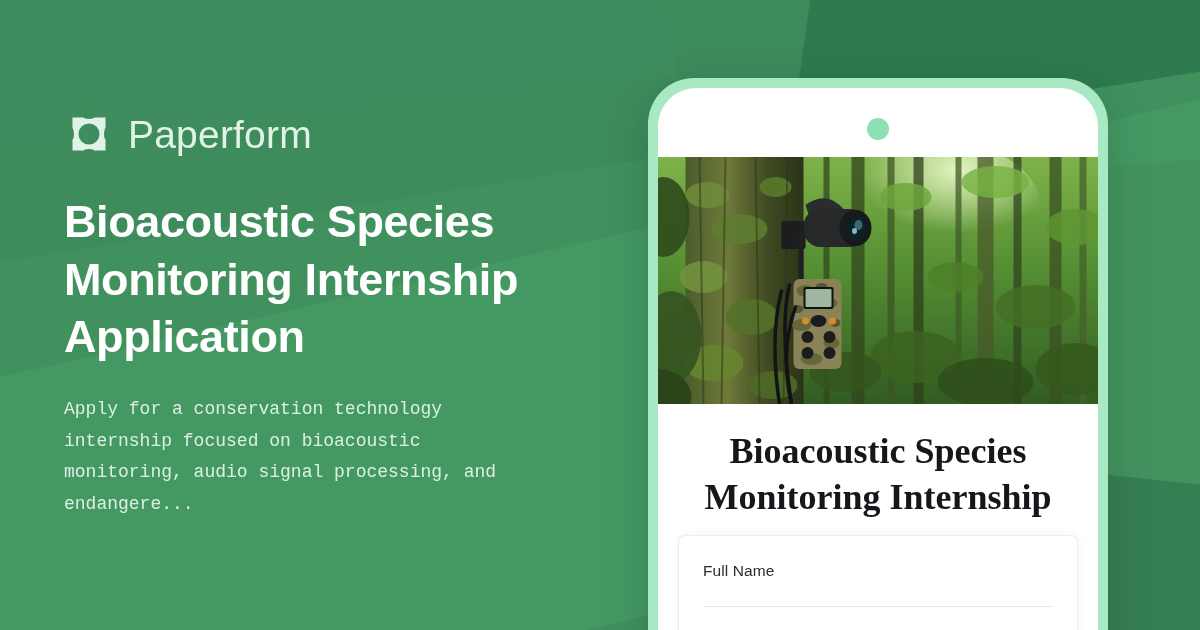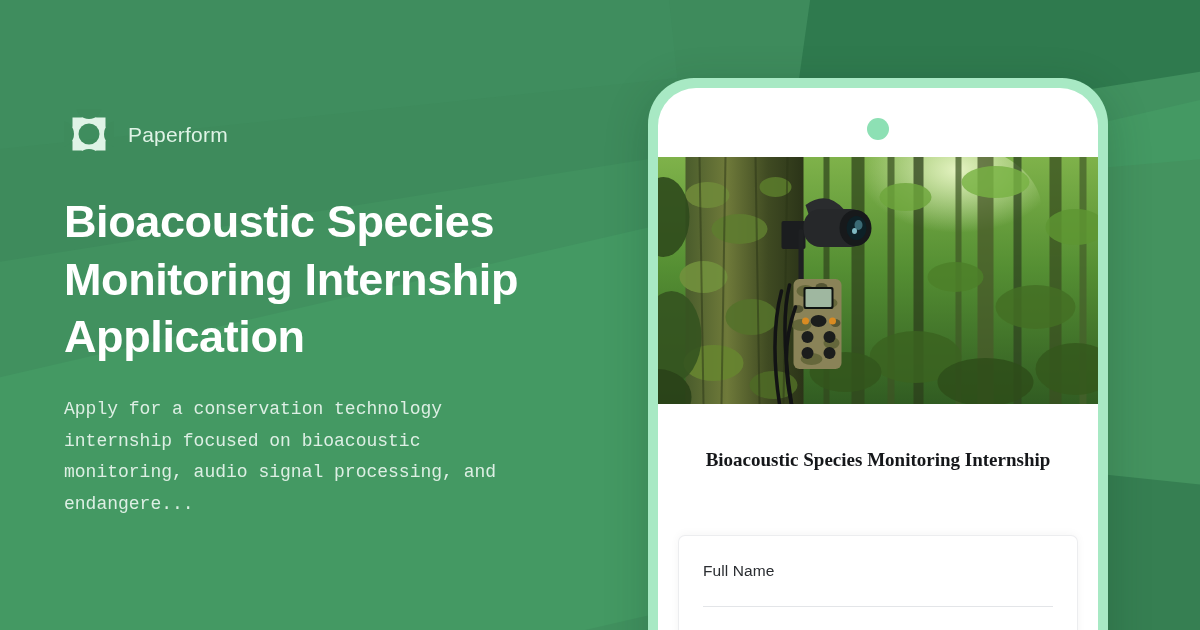--- a/index.html
+++ b/index.html
@@ -51,21 +51,21 @@
   
   .left-col {
     position:absolute; left:64px; top:0; width:580px; height:630px;
     display:flex; flex-direction:column; justify-content:center;
     z-index:5;
   }
 
   .brand { display:flex; align-items:center; gap:14px; margin-bottom:34px; }
   .brand-mark { width:50px; height:50px; flex:0 0 50px; display:block; }
   .brand-name {
-    font-size:21px; font-weight:400; color:#DFF3E6;
+    font-size:39px; font-weight:400; color:#DFF3E6;
     letter-spacing:0.2px; line-height:1;
   }
 
   .headline {
     font-size:45px; line-height:1.28; font-weight:700;
     color:#FFFFFF; letter-spacing:-0.4px; max-width:540px;
     margin-bottom:28px;
   }
 
   .subline {
@@ -95,23 +95,23 @@
     width:22px; height:22px; border-radius:50%;
     background:#8DE0B4;
   }
   .hero-img {
     position:absolute; top:69px; left:0; right:0; height:247px;
     overflow:hidden; background:#2c4a22;
   }
   .hero-img svg { display:block; width:100%; height:100%; }
 
   .form-title {
-    position:absolute; top:360px; left:30px; right:30px;
+    position:absolute; top:340px; left:30px; right:30px;
     font-family:"Liberation Serif", serif;
-    font-weight:700; font-size:19px; line-height:1.28;
+    font-weight:700; font-size:36px; line-height:1.28;
     text-align:center; color:#15171A;
   }
 
   .form-card {
     position:absolute; left:20px; right:20px; top:447px; bottom:0;
     background:#FFFFFF;
     border:1px solid #ECEDEF;
     border-bottom:none;
     border-radius:7px 7px 0 0;
     box-shadow:0 -1px 10px rgba(20,30,24,0.045);

